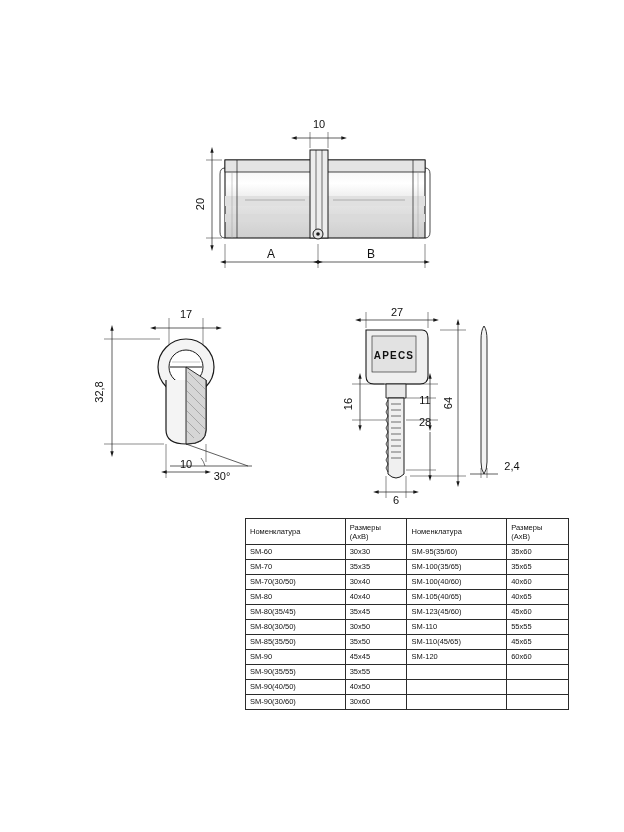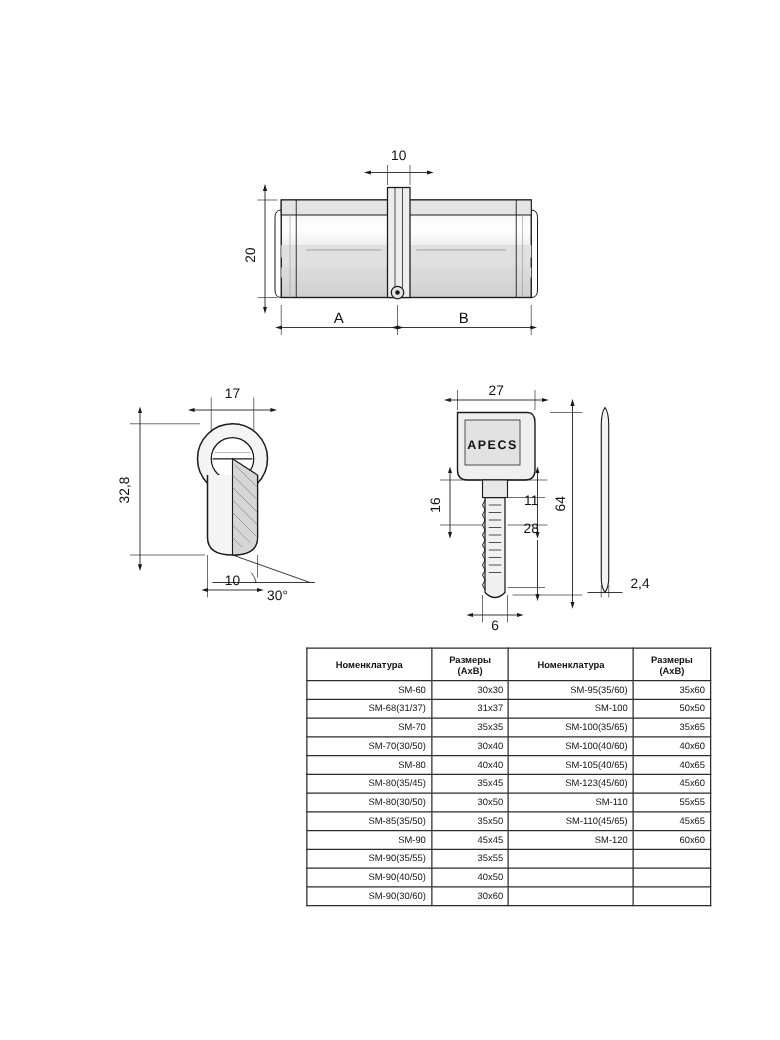--- a/index.html
+++ b/index.html
@@ -40,29 +40,29 @@
   }
   table.spec {
     border-collapse: collapse;
     width: 324px;
     font-size: 7.5px;
     color: #111;
   }
   table.spec th, table.spec td {
     border: 1px solid #2b2b2b;
     padding: 2px 4px;
-    text-align: right;
+    text-align: left;
     line-height: 1.15;
     height: 15px;
     vertical-align: middle;
     font-weight: normal;
   }
   table.spec th {
-    font-weight: bold;
-    text-align: center;
+    font-weight: normal;
+    text-align: left;
     font-size: 7.5px;
     height: 26px;
     line-height: 1.2;
   }
   table.spec col.c1 { width: 100px; }
   table.spec col.c2 { width: 62px; }
   table.spec col.c3 { width: 100px; }
   table.spec col.c4 { width: 62px; }
 </style>
 </head>
@@ -271,26 +271,20 @@
         </tr>
       </thead>
       <tbody>
         <tr>
           <td>SM-60</td>
           <td>30x30</td>
           <td>SM-95(35/60)</td>
           <td>35x60</td>
         </tr>
         <tr>
-          <td>SM-68(31/37)</td>
-          <td>31x37</td>
-          <td>SM-100</td>
-          <td>50x50</td>
-        </tr>
-        <tr>
           <td>SM-70</td>
           <td>35x35</td>
           <td>SM-100(35/65)</td>
           <td>35x65</td>
         </tr>
         <tr>
           <td>SM-70(30/50)</td>
           <td>30x40</td>
           <td>SM-100(40/60)</td>
           <td>40x60</td>

